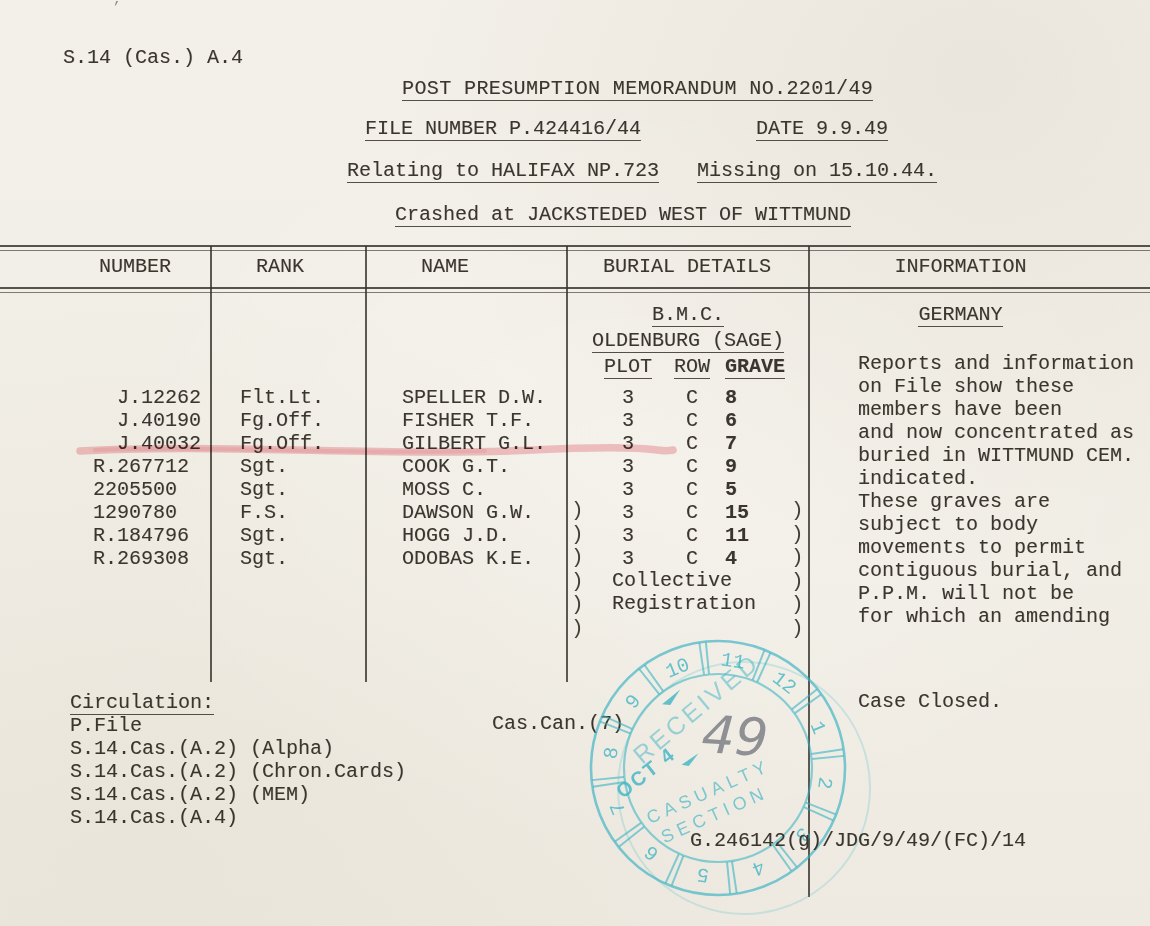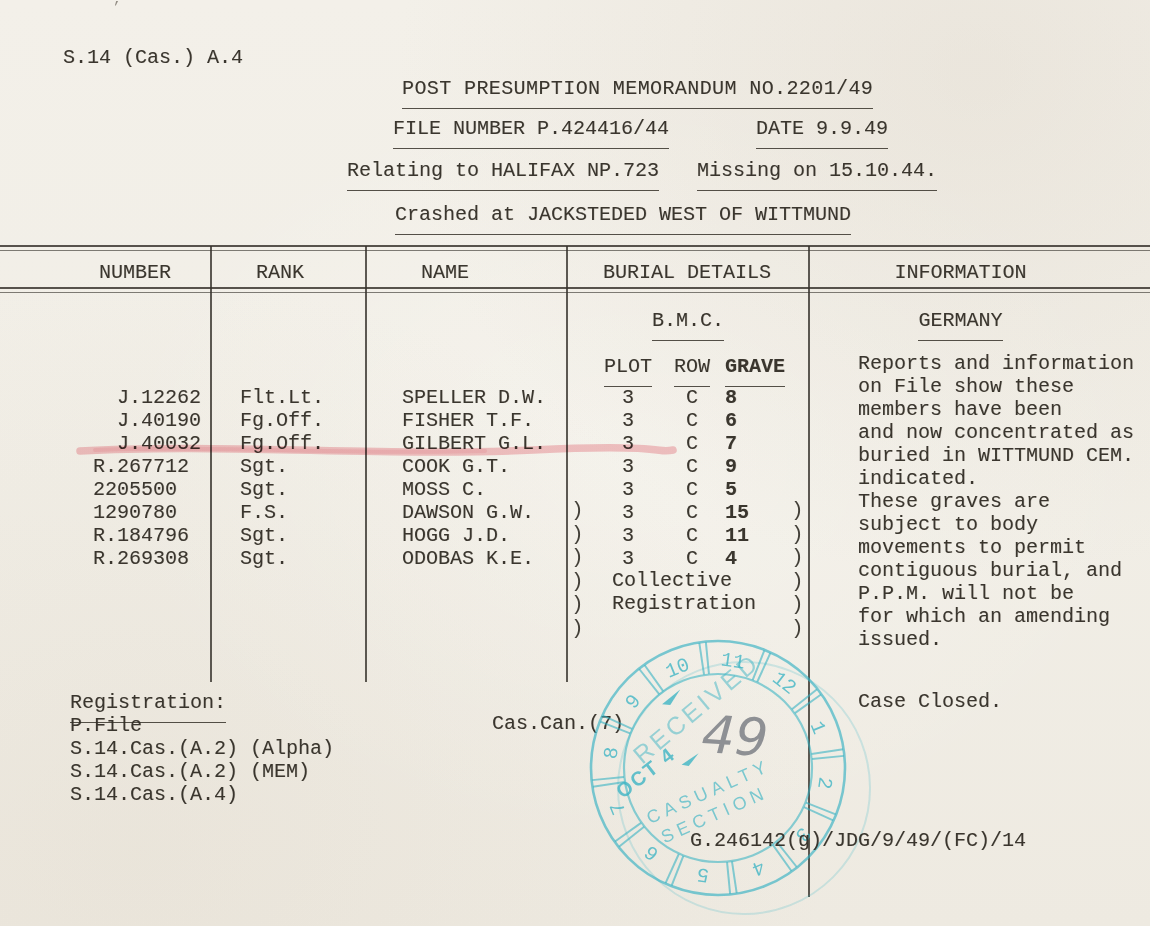--- a/index.html
+++ b/index.html
@@ -8,23 +8,23 @@
     background:
       radial-gradient(ellipse at 85% 8%, rgba(213,203,188,.28), transparent 42%),
       radial-gradient(ellipse at 12% 92%, rgba(216,206,190,.22), transparent 48%),
       radial-gradient(ellipse at 55% 50%, rgba(255,255,252,.25), transparent 60%),
       linear-gradient(180deg,#f3f0e9 0%,#f1eee6 55%,#eeeae1 100%);
     font-family:"Liberation Mono","DejaVu Sans Mono",monospace;
     color:rgba(47,43,35,.93);
     font-size:20px;
   }
   .abs{position:absolute;white-space:pre;}
-  .u{border-bottom:1.6px solid rgba(55,50,42,.85);padding-bottom:8px;}
+  .u{border-bottom:1.6px solid rgba(55,50,42,.85);padding-bottom:0;}
   .ink{text-shadow:.4px .4px .4px rgba(70,62,52,.28);}
-  .ctr{text-align:center;margin-top:6px;}
+  .ctr{text-align:center;}
   .hline{position:absolute;left:0;width:1150px;background:rgba(52,48,42,.82);}
   .vline{position:absolute;width:1.6px;background:rgba(54,50,44,.8);}
   .col{position:absolute;line-height:23px;}
   .col div{height:23px;}
   .numcol div.jindent{padding-left:24px;}
   .bgrid{position:absolute;left:567px;width:220px;line-height:23px;}
   .bgrid .brow{display:flex;height:23px;}
   .bgrid .plot{width:58px;margin-left:32px;text-align:center;}
   .bgrid .row{width:54px;margin-left:8px;text-align:center;}
   .bgrid .grave{width:56px;margin-left:6px;text-align:left;font-weight:bold;}
@@ -40,21 +40,21 @@
 </head>
 <body>
 
 <div id="page">
 
   <div class="abs" style="left:112px;top:0px;font-size:15px;color:rgba(80,74,64,.6);">’</div>
 
   <div class="abs ink" style="left:63px;top:46px;">S.14 (Cas.) A.4</div>
 
   <div class="abs ink u" style="left:402px;top:77px;letter-spacing:.4px;">POST PRESUMPTION MEMORANDUM NO.2201/49</div>
-  <div class="abs ink u" style="left:365px;top:117px;margin-left:28px;">FILE NUMBER P.424416/44</div>
+  <div class="abs ink u" style="left:365px;top:117px;">FILE NUMBER P.424416/44</div>
   <div class="abs ink u" style="left:756px;top:117px;">DATE 9.9.49</div>
   <div class="abs ink u" style="left:347px;top:159px;">Relating to HALIFAX NP.723</div>
   <div class="abs ink u" style="left:697px;top:159px;">Missing on 15.10.44.</div>
   <div class="abs ink u" style="left:395px;top:203px;">Crashed at JACKSTEDED WEST OF WITTMUND</div>
 
   <div class="hline" style="top:245px;height:2.2px;"></div>
   <div class="hline" style="top:250px;height:1.4px;opacity:.75;"></div>
   <div class="hline" style="top:287px;height:2.2px;"></div>
   <div class="hline" style="top:291.5px;height:1.4px;opacity:.75;"></div>
   <div class="vline" style="left:210px;top:246px;height:436px;"></div>
@@ -62,20 +62,21 @@
   <div class="vline" style="left:566px;top:246px;height:436px;"></div>
   <div class="vline" style="left:808px;top:246px;height:651px;"></div>
 
   <div class="abs ink ctr" style="left:60px;top:255px;width:150px;">NUMBER</div>
   <div class="abs ink ctr" style="left:205px;top:255px;width:150px;">RANK</div>
   <div class="abs ink ctr" style="left:370px;top:255px;width:150px;">NAME</div>
   <div class="abs ink ctr" style="left:566px;top:255px;width:242px;">BURIAL DETAILS</div>
   <div class="abs ink ctr" style="left:858px;top:255px;width:205px;">INFORMATION</div>
 
   <div class="abs ink ctr" style="left:567px;top:303px;width:242px;"><span class="u">B.M.C.</span></div>
+  <div class="abs ink ctr" style="left:567px;top:329px;width:242px;"><span class="u">OLDENBURG (SAGE)</span></div>
   <div class="bgrid bhead ink" style="top:355px;">
     <div class="brow">
       <span class="plot"><span class="u">PLOT</span></span>
       <span class="row"><span class="u">ROW</span></span>
       <span class="grave"><span class="u">GRAVE</span></span>
     </div>
   </div>
 
   <div class="col numcol ink" style="left:93px;top:386px;">
     <div class="jindent">J.12262</div>
@@ -182,28 +183,28 @@
     <div>members have been</div>
     <div>and now concentrated as</div>
     <div>buried in WITTMUND CEM.</div>
     <div>indicated.</div>
     <div>These graves are</div>
     <div>subject to body</div>
     <div>movements to permit</div>
     <div>contiguous burial, and</div>
     <div>P.P.M. will not be</div>
     <div>for which an amending</div>
-    <div>issued.</div>
   </div>
   <div class="abs ink" style="left:858px;top:690px;">Case Closed.</div>
 
   <div class="col ink" style="left:70px;top:691px;line-height:24.3px;">
-    <div><span class="u">Registration:</span></div>
+    <div><span class="u">Circulation:</span></div>
     <div>P.File</div>
     <div>S.14.Cas.(A.2) (Alpha)</div>
+    <div>S.14.Cas.(A.2) (Chron.Cards)</div>
     <div>S.14.Cas.(A.2) (MEM)</div>
     <div>S.14.Cas.(A.4)</div>
   </div>
 
   <div class="abs ink" style="left:492px;top:712px;font-family:Liberation Mono, monospace;">Cas.Can.(7)</div>
 
   <svg style="position:absolute;left:575px;top:630px;opacity:.92;" width="300" height="300" viewBox="0 0 300 300">
     <g>
       <circle class="stamp-ink" cx="169" cy="158" r="126" stroke-width="2" opacity=".22"></circle>
       <circle class="stamp-ink" cx="143" cy="138" r="127" stroke-width="2.6" opacity=".68"></circle>

